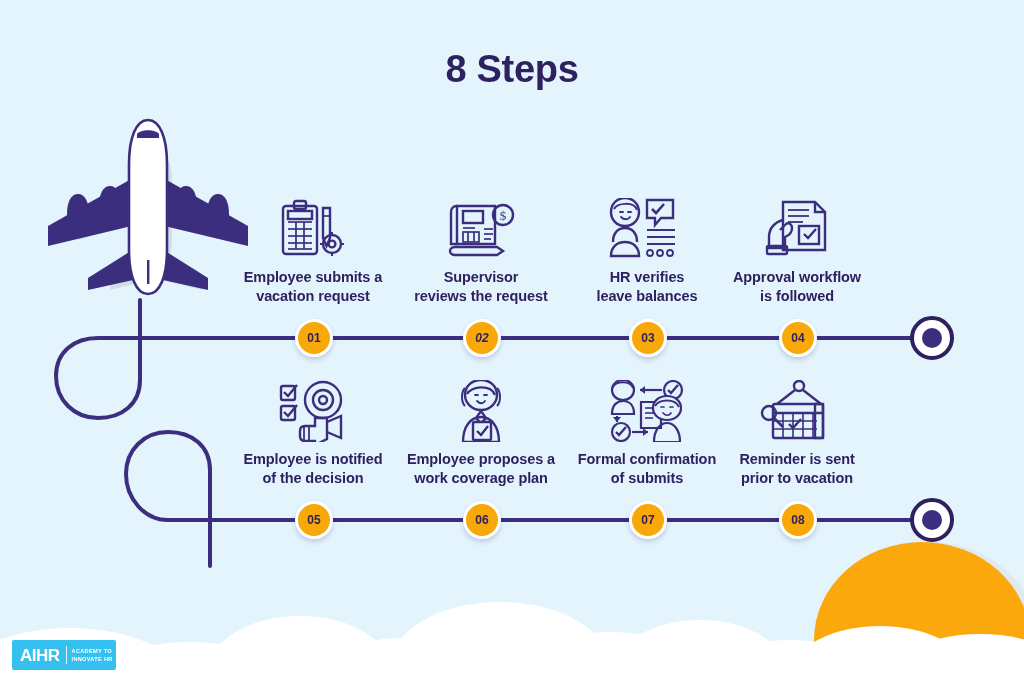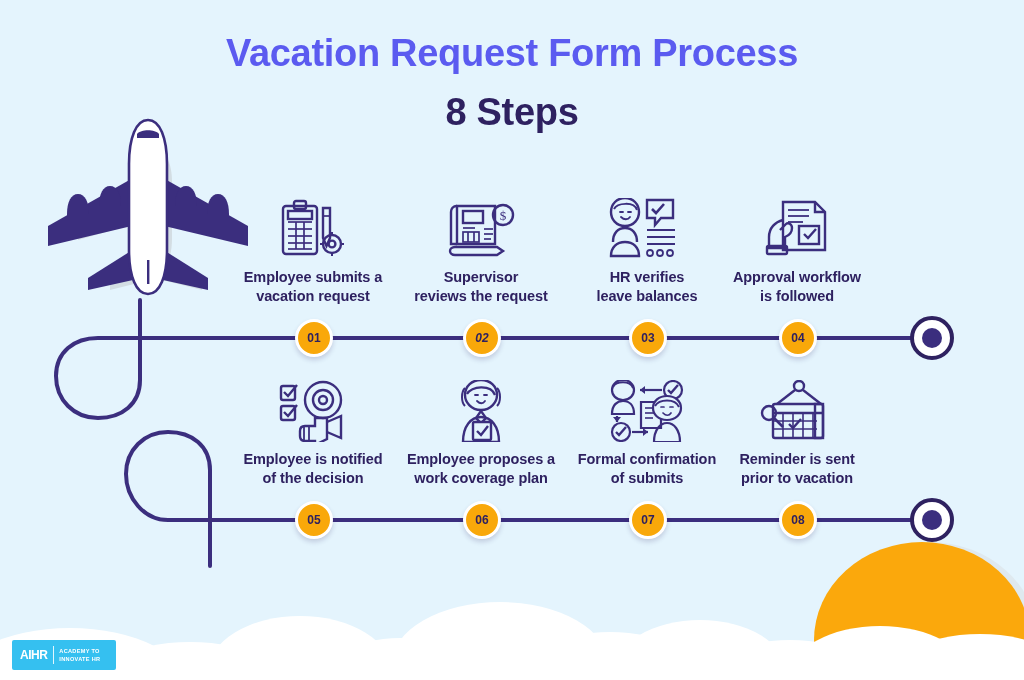--- a/index.html
+++ b/index.html
@@ -57,21 +57,21 @@
   }
   .endcap i{display:block;width:20px;height:20px;border-radius:50%;background:#3b2e7e;}
 
   
   .logo{
     position:absolute;left:12px;top:640px;width:104px;height:30px;
     background:#35c0f0;display:flex;align-items:center;
     border-radius:2px;
   }
   .logo-main{
-    color:#ffffff;font-size:12px;font-weight:bold;letter-spacing:-0.5px;
+    color:#ffffff;font-size:17px;font-weight:bold;letter-spacing:-0.5px;
     padding-left:8px;padding-right:6px;line-height:1;
   }
   .logo-div{width:1px;height:18px;background:#ffffff;opacity:.85;}
   .logo-sub{
     color:#ffffff;font-size:5.6px;font-weight:bold;letter-spacing:.3px;
     line-height:1.5;padding-left:5px;
   }
 </style>
 </head>
 <body>
@@ -94,21 +94,20 @@
       <ellipse cx="610" cy="686" rx="96" ry="54"></ellipse>
       <ellipse cx="700" cy="672" rx="86" ry="52"></ellipse>
       <ellipse cx="790" cy="694" rx="96" ry="54"></ellipse>
       <ellipse cx="880" cy="676" rx="90" ry="50"></ellipse>
       <ellipse cx="980" cy="692" rx="104" ry="58"></ellipse>
       <rect x="0" y="690" width="1024" height="60"></rect>
     </g>
   </svg>
 
   <div class="title-block">
-    <p class="title-line1">Vacation Request Form Process</p>
     <p class="title-line2">8 Steps</p>
   </div>
 
   <svg style="position:absolute;left:38px;top:112px;" width="210" height="190" viewBox="0 0 210 190">
 
     <g fill="#d3dde3">
       <path d="M112 40 l40 0 0 110 -40 0 z" opacity="0"></path>
       <path d="M118 38 c10 0 16 14 16 32 l0 56 c0 20 -6 34 -16 34 c-10 0 -16 -14 -16 -34 l0 -56 c0 -18 6 -32 16 -32 z"></path>
       <path d="M110 70 l-70 40 0 18 70 -20 z"></path>
       <path d="M126 70 l70 40 0 18 -70 -20 z"></path>

